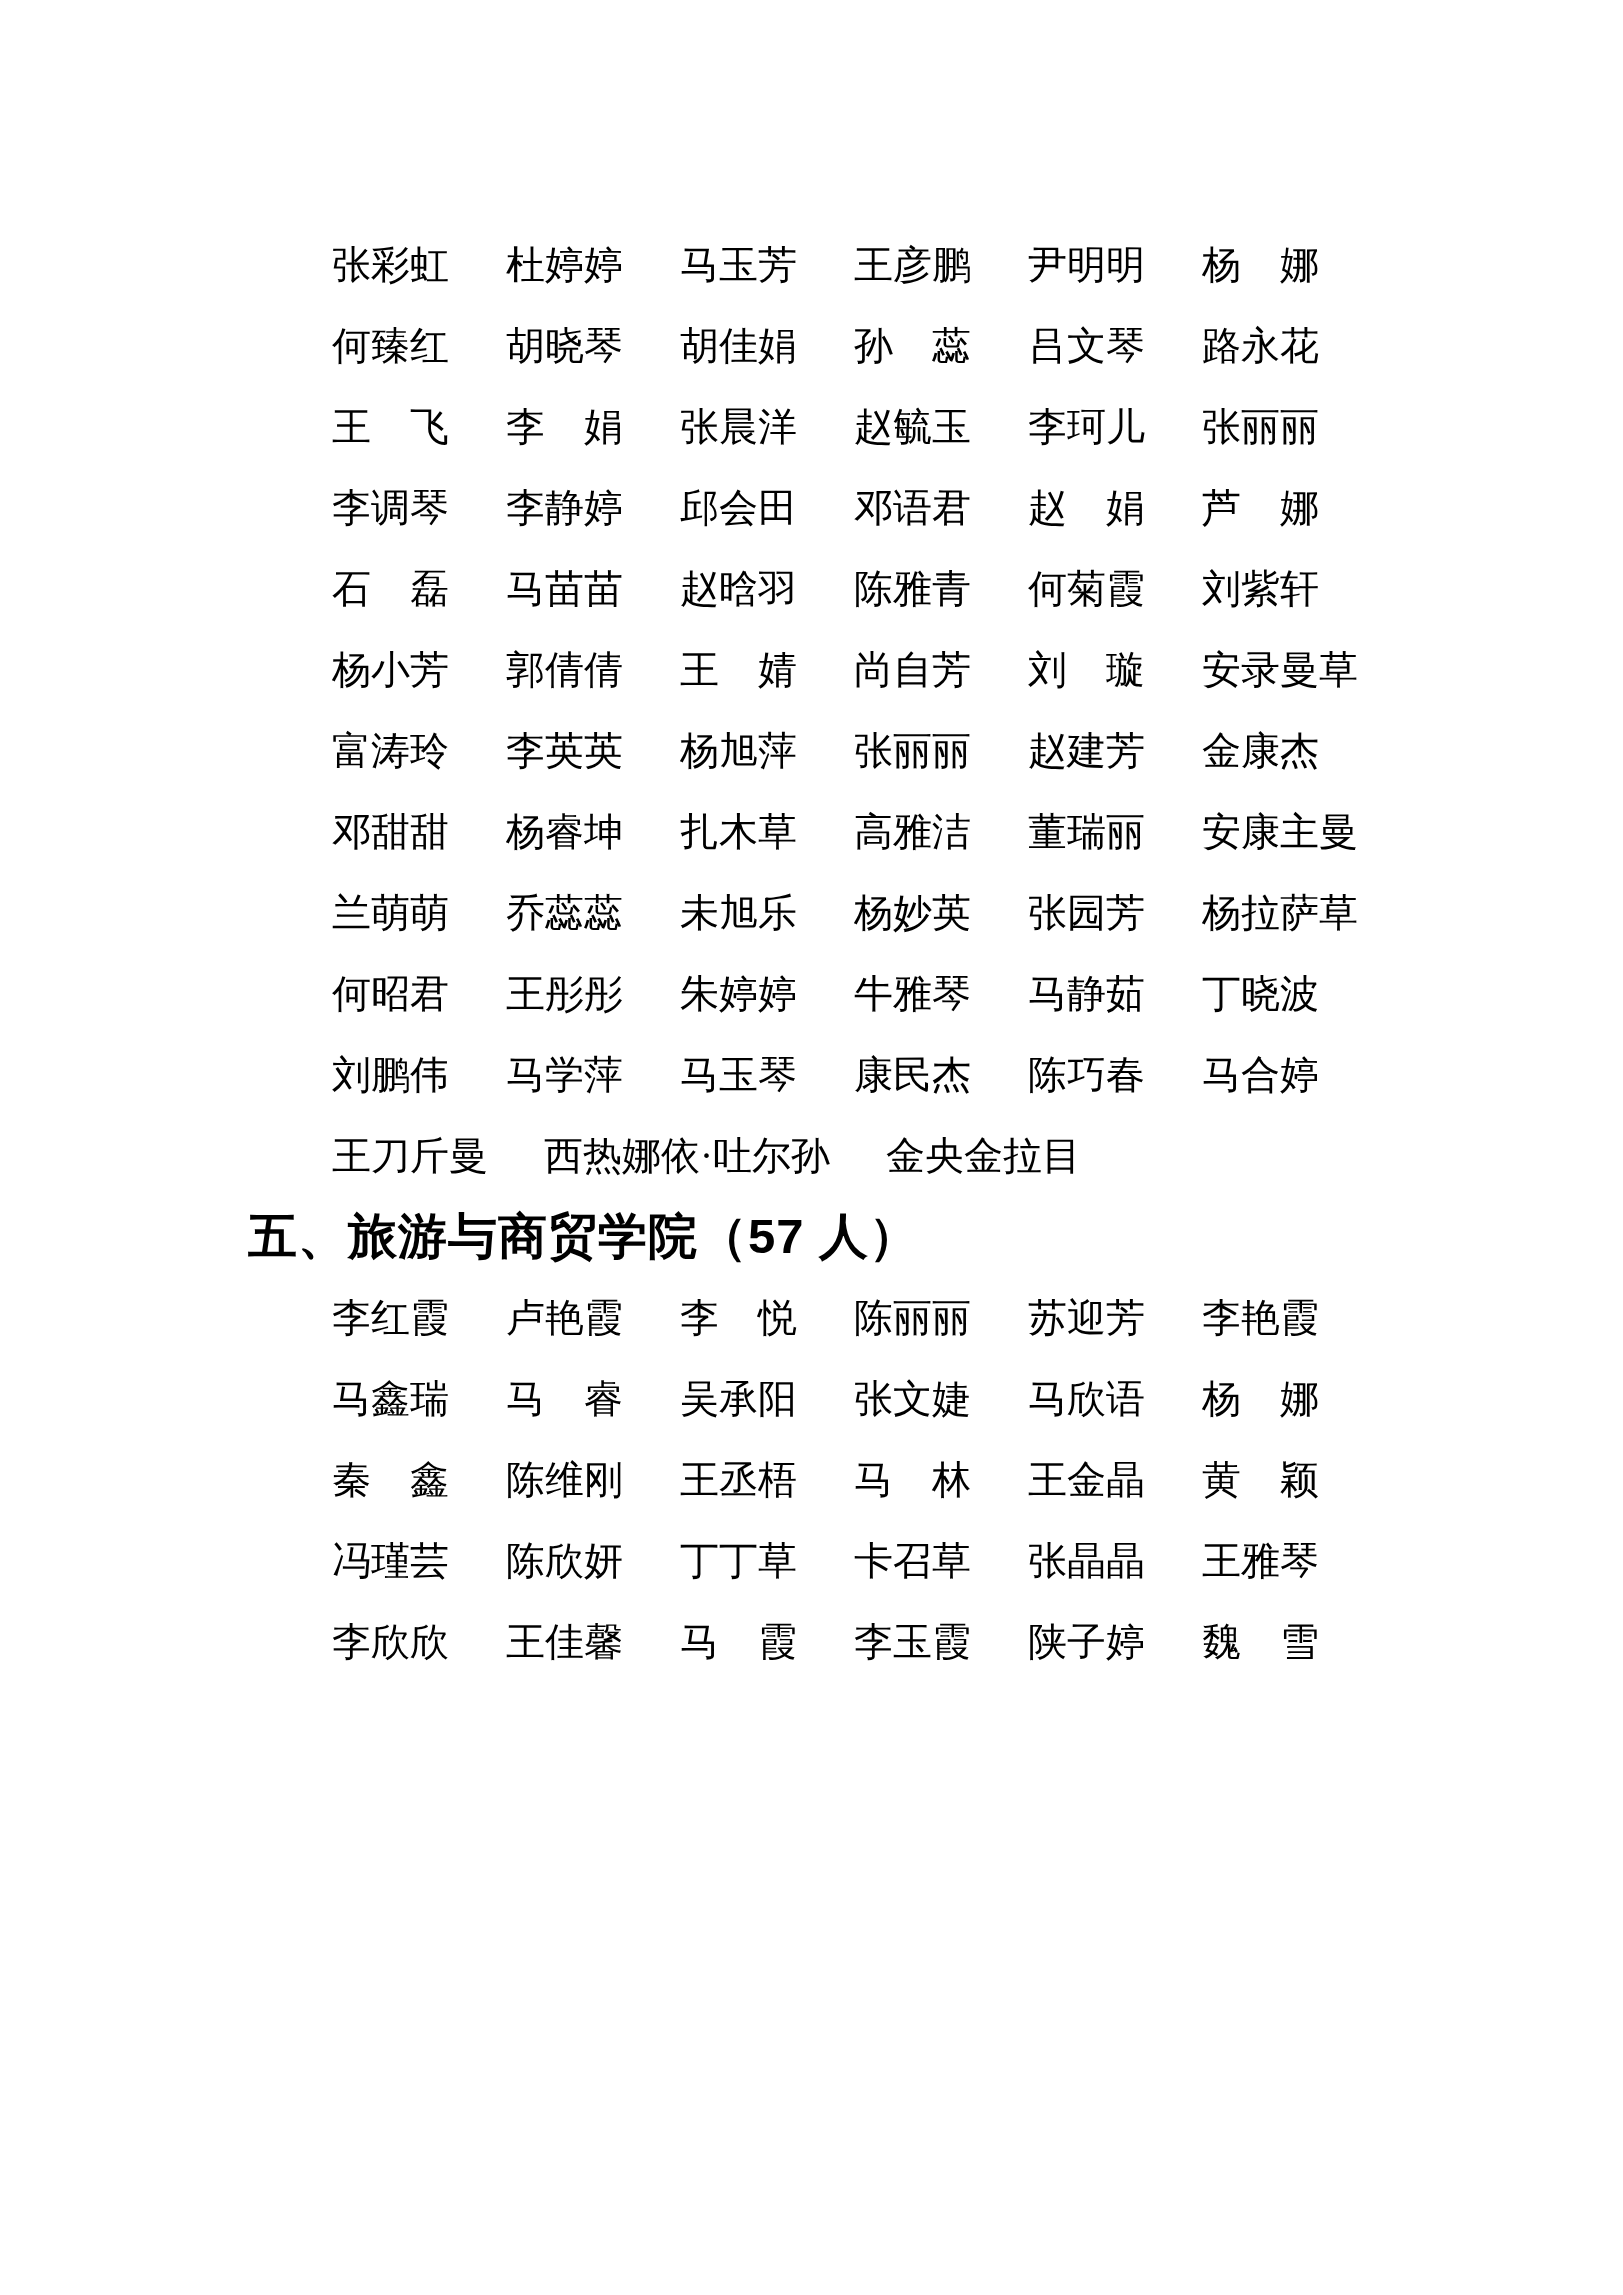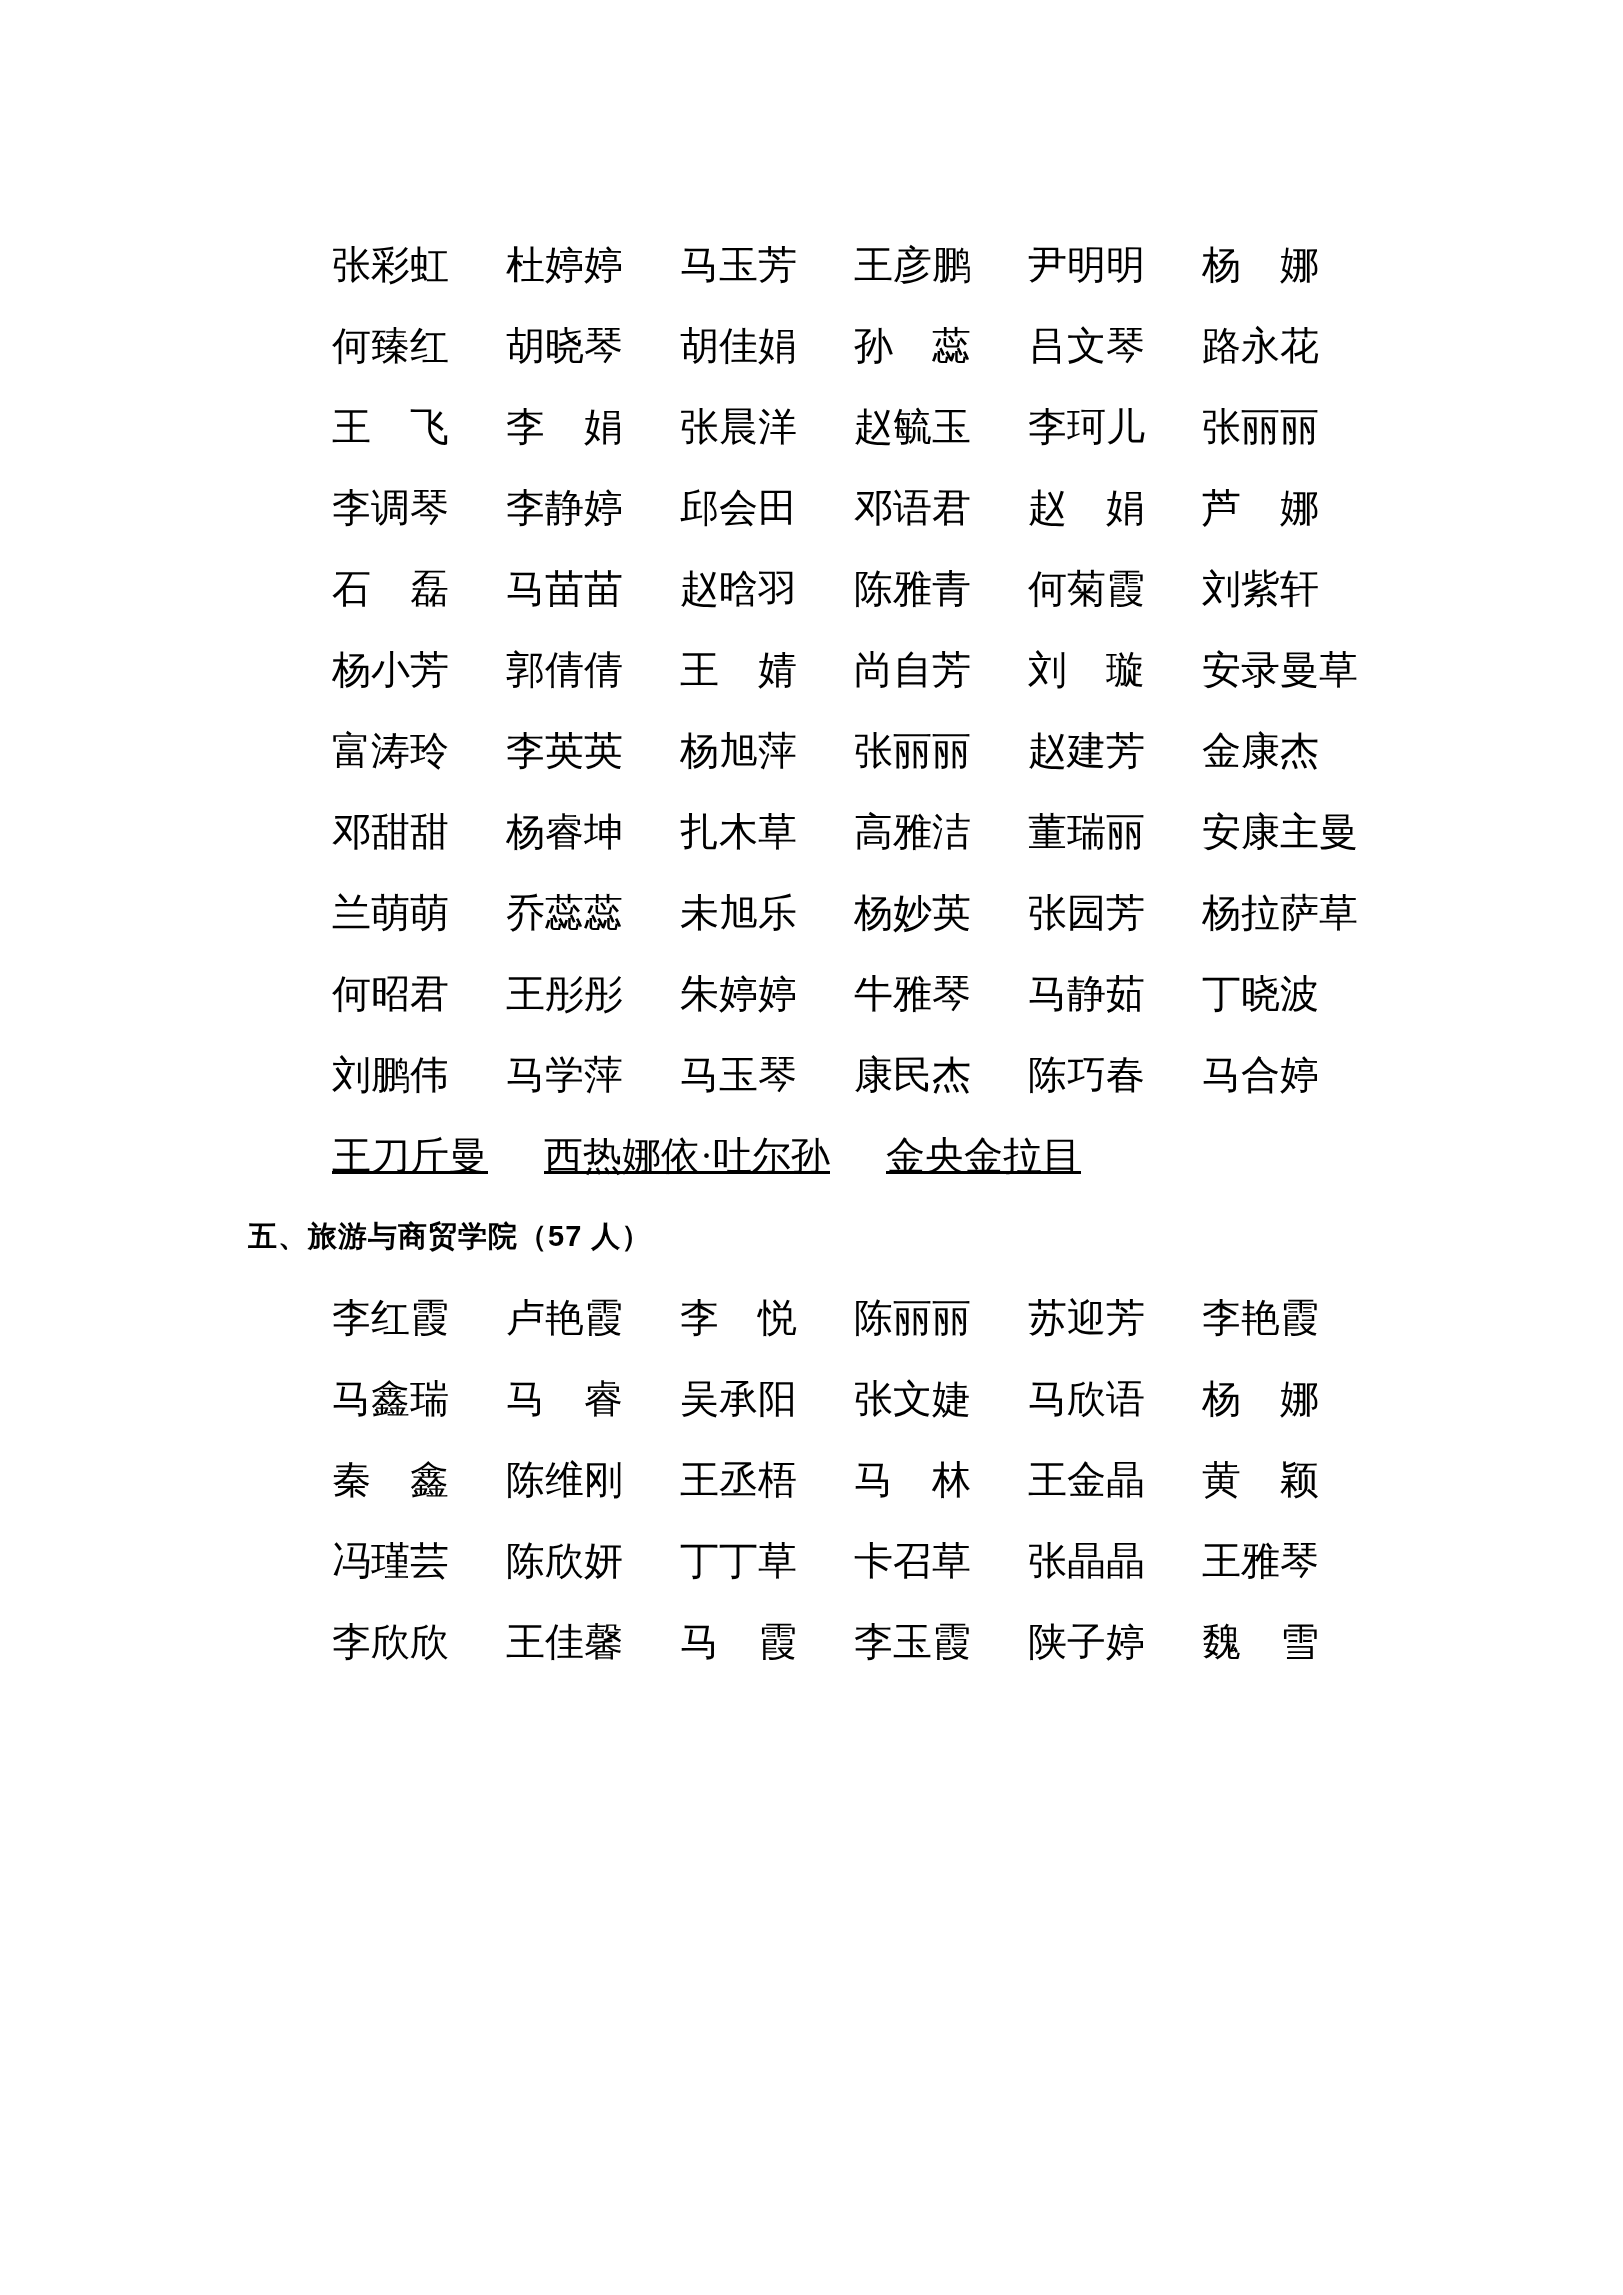--- a/index.html
+++ b/index.html
@@ -35,31 +35,30 @@
   }
   .cell {
     display: inline-block;
     min-width: 117px;
     margin-right: 57px;
     white-space: pre;
   }
   .row.wide .cell {
     min-width: 0;
     margin-right: 56px;
-    text-decoration: underline;
   }
   .heading {
     height: 81px;
     display: flex;
     align-items: center;
     margin: 0;
     padding-left: 248px;
     font-family: "Liberation Sans", "DejaVu Sans", sans-serif;
     font-weight: 700;
-    font-size: 29px;
+    font-size: 49px;
     line-height: 1;
     letter-spacing: 1px;
     white-space: pre;
   }
 </style>
 </head>
 <body>
 
 <div class="page">
 

